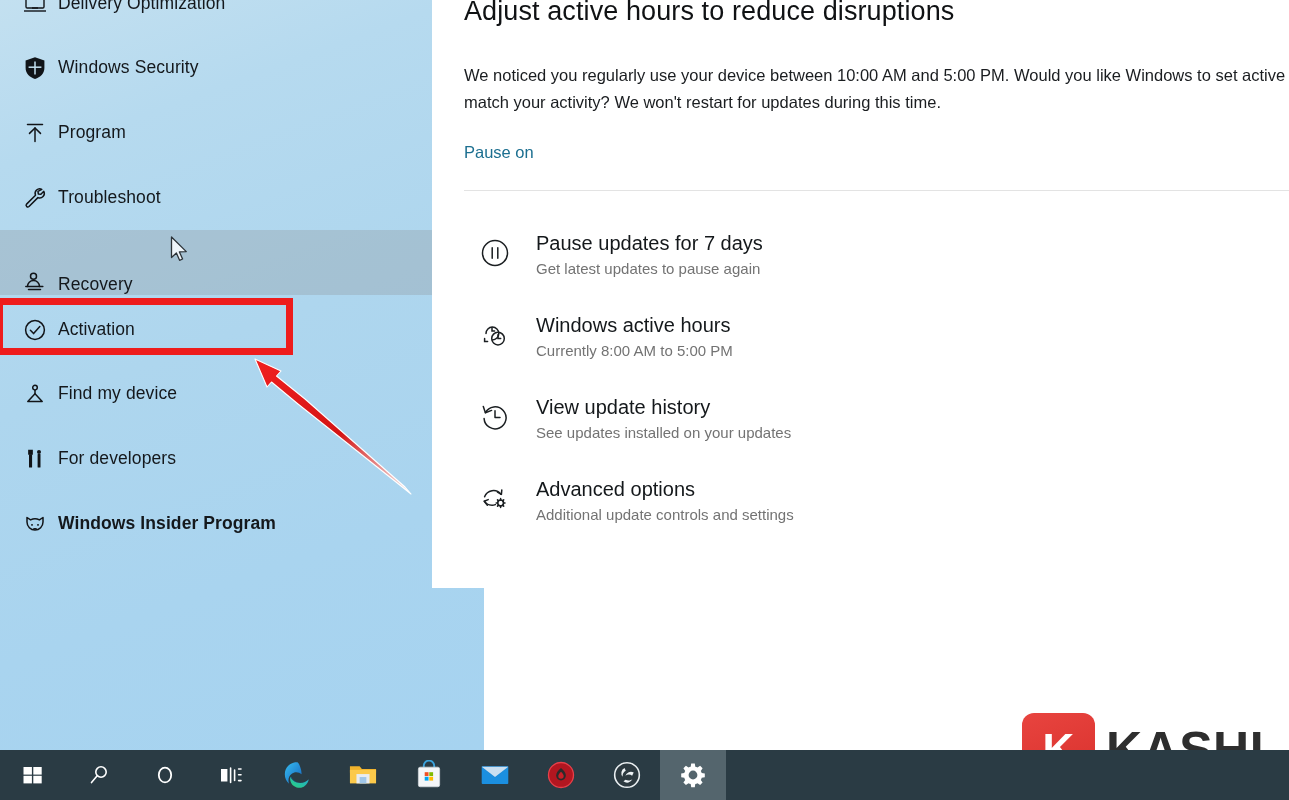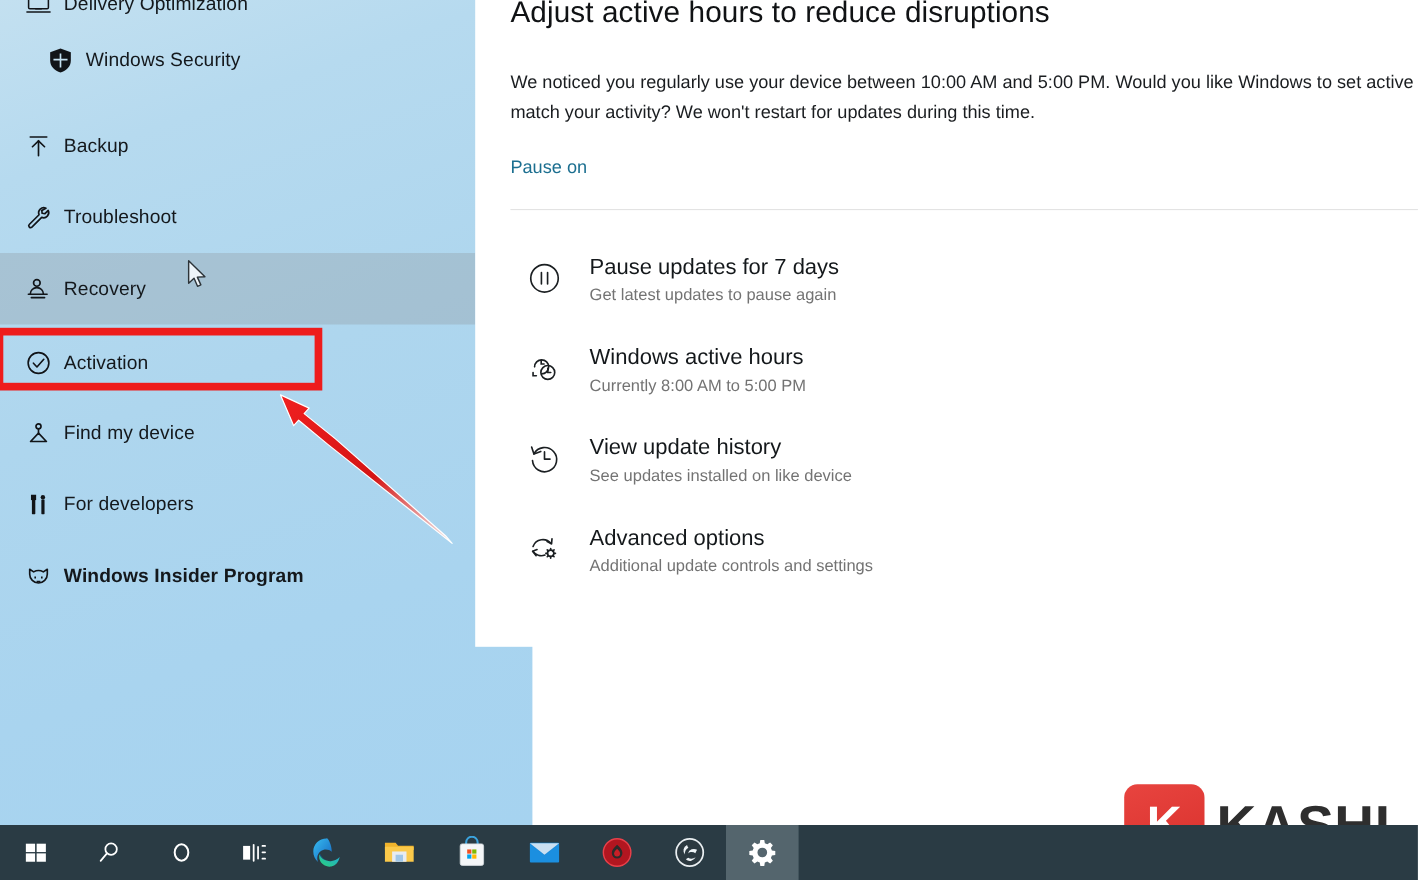--- a/index.html
+++ b/index.html
@@ -47,20 +47,21 @@
     position: absolute;
     left: 0;
     width: 432px;
     height: 65px;
     display: flex;
     align-items: center;
     cursor: default;
   }
   .nav-item.hovered {
     background: rgba(150,165,175,0.42);
+    align-items: flex-end;
   }
 
   .nav-icon {
     width: 46px;
     min-width: 46px;
     margin-left: 12px;
     display: flex;
     align-items: center;
     justify-content: center;
     color: #111418;
@@ -244,40 +245,40 @@
         <span class="nav-icon">
           <svg width="26" height="26" viewBox="0 0 26 26" fill="none" stroke="currentColor" stroke-width="1.4">
             <rect x="4" y="6" width="18" height="11" rx="1.2"></rect>
             <path d="M2 20h22"></path>
               <path d="M10 17h6"></path>
           </svg>
         </span>
         <span class="nav-label">Delivery Optimization</span>
       </div>
 
-      <div class="nav-item" style="top:22px;padding-left:20px;">
+      <div class="nav-item" style="top:35px;">
         <span class="nav-icon">
           <svg width="26" height="26" viewBox="0 0 26 26">
             <path d="M13 2.2 L22.4 5.6 V13 c0 5.6 -4.1 9.2 -9.4 10.9 C7.7 22.2 3.6 18.6 3.6 13 V5.6 Z" fill="#111418"></path>
             <path d="M13 6.6 v12.8" stroke="#c3e0f0" stroke-width="1.5"></path>
             <path d="M6.6 12.2 h12.8" stroke="#c3e0f0" stroke-width="1.5"></path>
           </svg>
         </span>
         <span class="nav-label">Windows Security</span>
       </div>
 
       <div class="nav-item" style="top:100px;">
         <span class="nav-icon">
           <svg width="26" height="26" viewBox="0 0 26 26" fill="none" stroke="currentColor" stroke-width="1.5" stroke-linecap="round">
             <path d="M5.5 4.5 h15"></path>
             <path d="M13 8 v13.5"></path>
             <path d="M7.5 13.4 L13 8 l5.5 5.4"></path>
           </svg>
         </span>
-        <span class="nav-label">Backup</span>
+        <span class="nav-label">Program</span>
       </div>
 
       <div class="nav-item" style="top:165px;">
         <span class="nav-icon">
           <svg width="26" height="26" viewBox="0 0 26 26" fill="none" stroke="currentColor" stroke-width="1.5" stroke-linejoin="round">
             <path d="M19.8 4.3 a4.6 4.6 0 0 0 -6.3 5.9 L4.6 19.1 a1.7 1.7 0 0 0 2.4 2.4 l8.9 -8.9 a4.6 4.6 0 0 0 5.9 -6.3 l-2.9 2.9 -2.6 -0.3 -0.3 -2.6 z"></path>
           </svg>
         </span>
         <span class="nav-label">Troubleshoot</span>
       </div>
@@ -398,21 +399,21 @@
       <div class="opt-row" style="top:392px;">
         <span class="opt-icon">
           <svg width="36" height="36" viewBox="0 0 36 36" fill="none" stroke="currentColor" stroke-width="1.5" stroke-linecap="round" stroke-linejoin="round">
             <path d="M8.4 13.6 a11 11 0 1 1 -1.3 6"></path>
             <path d="M6.3 7.4 L8.4 13.8 L14.6 11.4"></path>
             <path d="M18 11.8 v6.6 h5"></path>
           </svg>
         </span>
         <span class="opt-texts">
           <span class="opt-title" style="display:block;">View update history</span>
-          <span class="opt-sub" style="display:block;">See updates installed on like device</span>
+          <span class="opt-sub" style="display:block;">See updates installed on your updates</span>
         </span>
       </div>
 
       <div class="opt-row" style="top:474px;">
         <span class="opt-icon">
           <svg width="36" height="36" viewBox="0 0 36 36" fill="none" stroke="currentColor" stroke-width="1.5" stroke-linecap="round" stroke-linejoin="round">
             <path d="M7.6 15.8 a9.4 9.4 0 0 1 16.3 -2.6"></path>
             <path d="M20.4 11.2 L24.4 13.4 L24.8 8.9"></path>
             <path d="M18.4 23.6 a9.4 9.4 0 0 1 -11 -3.4"></path>
             <path d="M11.2 18.6 L7.2 20.2 L10.4 24.2"></path>

